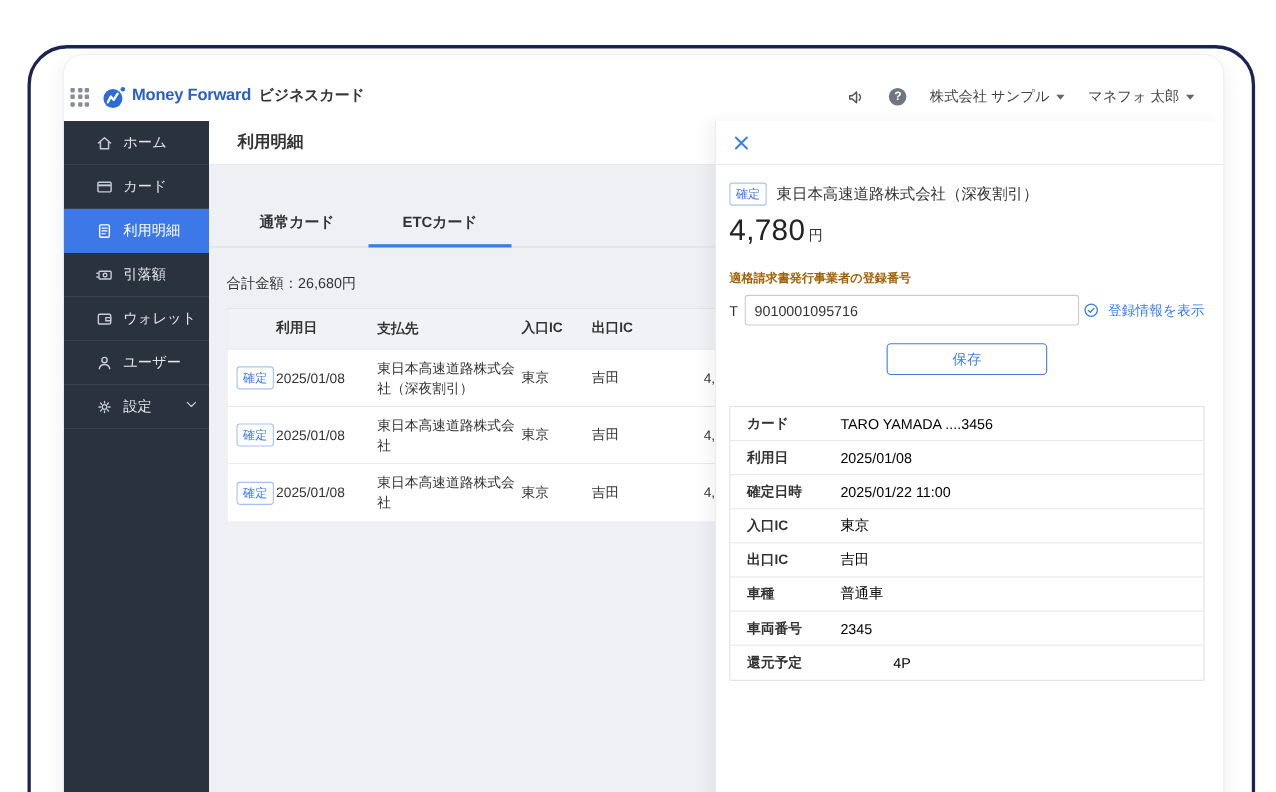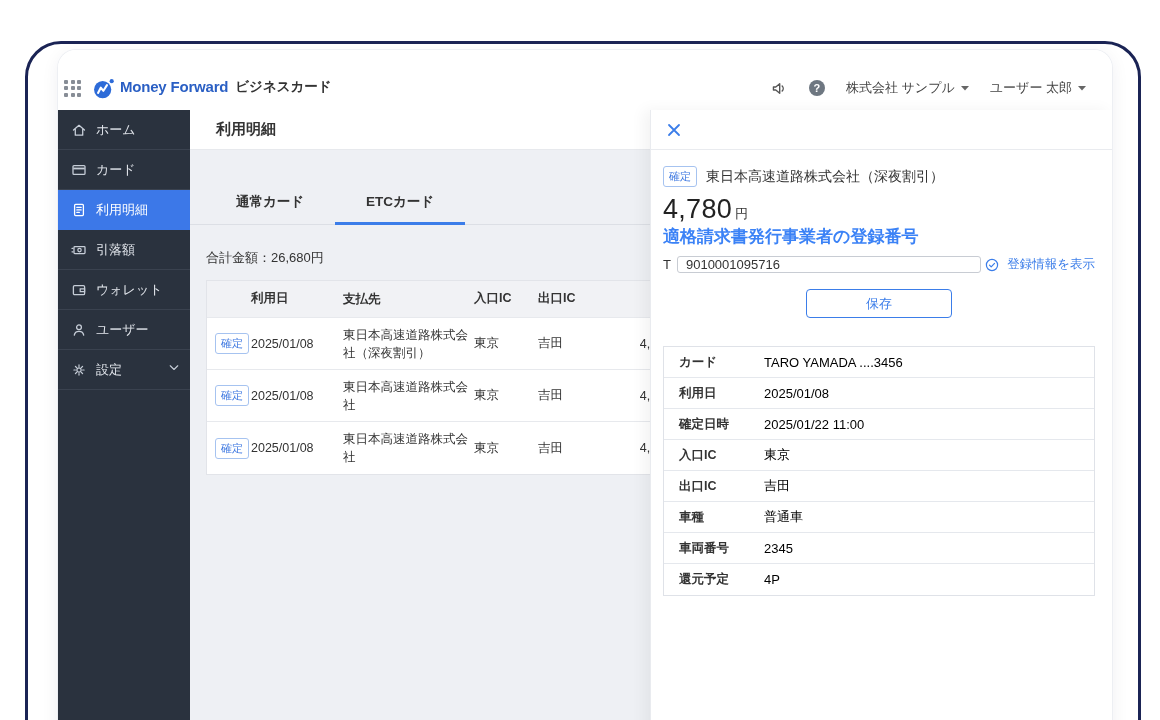--- a/index.html
+++ b/index.html
@@ -31,21 +31,21 @@
   .icon-btn { display:flex; align-items:center; color:#555; cursor:pointer; }
   .help-icon { width:16px; height:16px; border-radius:50%; background:#6E7781; color:#fff;
     font-size:11px; font-weight:bold; display:flex; align-items:center; justify-content:center; }
   .dropdown { display:flex; align-items:center; gap:6px; font-size:13px; color:#444; cursor:pointer; }
 
   .app-body { flex:1; display:flex; min-height:0; }
 
   
   .sidebar { width:132px; flex:none; background:#2A323E; }
   .side-item { height:40px; display:flex; align-items:center; gap:9px;
-    padding:0 10px 0 13px; font-size:13px; color:#E2E6EC;
+    padding:0 10px 0 29px; font-size:13px; color:#E2E6EC;
     border-bottom:1px solid #3A424F; cursor:pointer; }
   .side-item svg { width:16px; height:16px; color:#C6CDD7; flex:none; }
   .side-item.active { background:#3C78E8; color:#fff; border-bottom-color:#3C78E8; }
   .side-item.active svg { color:#fff; }
   .side-chevron { margin-left:auto; }
   .side-chevron svg { width:12px; height:12px; }
 
   
   .main { width:460px; flex:none; display:flex; flex-direction:column; background:#EEF0F4; }
   .titlebar { height:40px; flex:none; background:#fff; border-bottom:1px solid #E7E9ED;
@@ -81,34 +81,34 @@
     display:flex; flex-direction:column; }
   .panel-top { height:40px; flex:none; border-bottom:1px solid #E9EBEF;
     display:flex; align-items:center; padding-left:15px; }
   .close-btn { width:18px; height:18px; display:flex; align-items:center; cursor:pointer; }
   .panel-body { padding:16px 17px 0 12px; }
   .merchant-row { display:flex; align-items:center; gap:9px; }
   .merchant { font-size:14px; color:#333; }
   .amount-row { margin-top:7px; display:flex; align-items:baseline; }
   .amount { font-size:27px; color:#222; letter-spacing:.3px; }
   .amount-unit { font-size:13px; color:#333; margin-left:3px; }
-  .reg-label { font-size:17px; font-weight:bold; color:#3b82f6; }
+  .reg-label { margin-top:20px; font-size:11px; font-weight:bold; color:#a16207; }
   .reg-row { margin-top:8px; display:flex; align-items:center; }
   .reg-prefix { font-size:13px; color:#333; flex:none; }
-  .reg-input { margin-left:6px; width:304px; height:17px; border:1px solid #C8CCD3;
+  .reg-input { margin-left:6px; width:304px; height:28px; border:1px solid #C8CCD3;
     border-radius:3px; padding:0 8px; font-size:13px; color:#333;
     font-family:"Liberation Sans","DejaVu Sans",sans-serif; }
   .reg-link { margin-left:auto; display:flex; align-items:center; gap:8px;
     color:#3B7DE9; font-size:12.5px; cursor:pointer; }
   .save-btn { display:block; margin:16px auto 0; width:146px; height:29px; background:#fff;
     border:1px solid #3B7DE9; border-radius:4px; color:#3B7DE9; font-size:13px;
     cursor:pointer; font-family:"Liberation Sans","DejaVu Sans",sans-serif; }
   .details { margin-top:28px; border:1px solid #DFE2E8; background:#fff; }
   .drow { display:flex; align-items:center; height:31px; border-bottom:1px solid #E5E8ED; }
-  .drow:last-child { border-bottom:none; }
+  .drow:last-child { border-bottom:none;gap:48px; }
   .dlabel { width:100px; padding-left:15px; flex:none; font-size:12.5px; font-weight:bold; color:#333; }
   .dvalue { font-size:13px; color:#000000; }
 </style>
 </head>
 <body>
 
 <svg width="0" height="0" style="position:absolute">
   <defs>
     <g id="i-home">
         <path d="M2.5 8 8 3.3 13.5 8M4.3 7.2v6h7.4v-6" fill="none" stroke="currentColor" stroke-width="1.3" stroke-linecap="round" stroke-linejoin="round"></path>
@@ -193,21 +193,21 @@
           </svg>
         </span>
       <span class="help-icon">?</span>
       <div class="dropdown">
         <span>株式会社 サンプル</span>
         <svg width="8" height="5" viewBox="0 0 8 5">
             <use href="#i-caret"></use>
           </svg>
       </div>
       <div class="dropdown">
-        <span>ユーザー 太郎</span>
+        <span>マネフォ 太郎</span>
         <svg width="8" height="5" viewBox="0 0 8 5">
             <use href="#i-caret"></use>
           </svg>
       </div>
     </div>
   </header>
 
   <div class="app-body">
 
     <aside class="sidebar">

